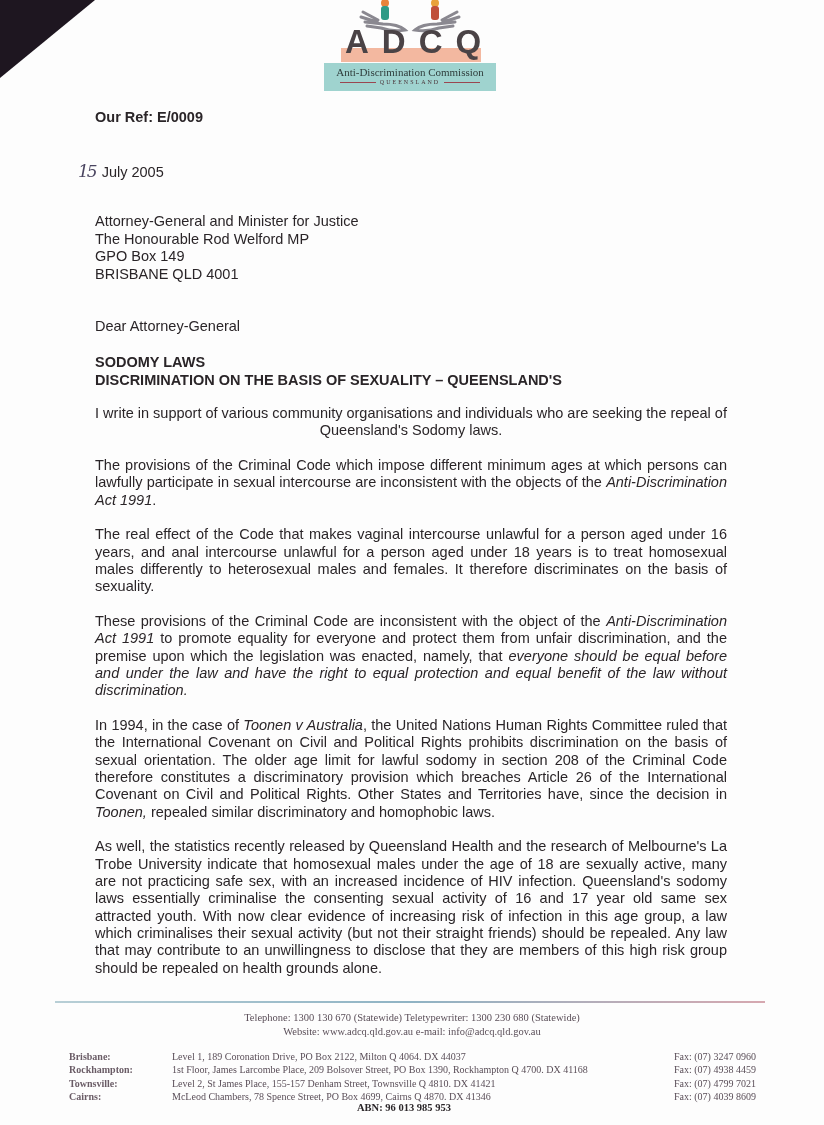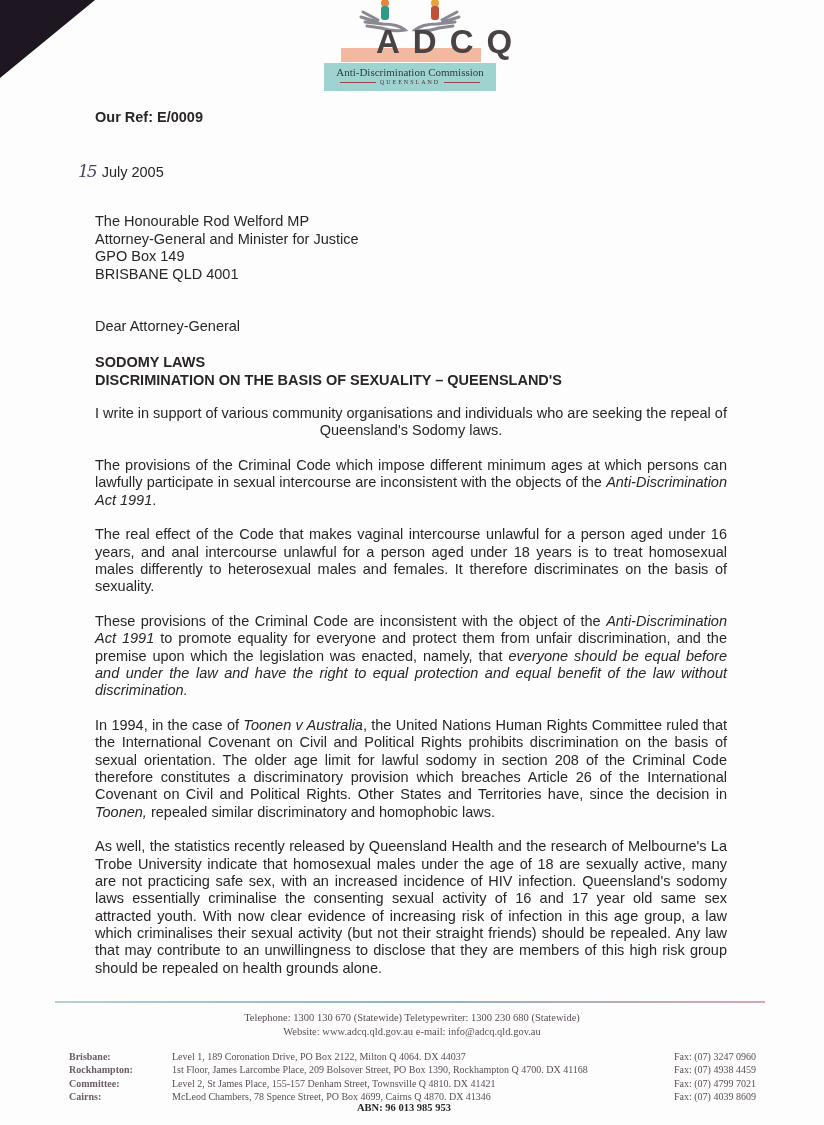--- a/index.html
+++ b/index.html
@@ -13,21 +13,21 @@
       position: absolute; left: 0; top: 0; width: 0; height: 0;
       border-top: 78px solid #1e1620;
       border-right: 95px solid transparent;
     }
     
     .logo { position: absolute; left: 323px; top: 0; width: 174px; height: 92px; }
     .logo svg { position: absolute; left: 0; top: 0; }
     .logo-letters {
       position: absolute; left: 22px; top: 22px; width: 130px; height: 40px;
       font-family: "Liberation Sans", sans-serif; font-weight: bold; font-size: 33px;
-      letter-spacing: 13px; color: #4a4346; text-align: center; line-height: 40px; margin-left: 31px;
+      letter-spacing: 13px; color: #4a4346; text-align: center; line-height: 40px;
     }
     .logo-band {
       position: absolute; left: 1px; top: 63px; width: 172px; height: 28px;
       background: #9fd3cf;
     }
     .logo-name {
       position: absolute; left: 0; top: 3px; width: 172px; text-align: center;
       font-family: "Liberation Serif", serif; font-size: 11px; color: #2f3d3c; white-space: nowrap;
     }
     .logo-sub {
@@ -99,22 +99,22 @@
   </div>
 </div>
 
 <div class="ref">Our Ref: E/0009</div>
 
 <div class="date">
   <span class="hand">15</span><span>July 2005</span>
 </div>
 
 <div class="addr">
+  <div>Attorney-General and Minister for Justice</div>
   <div>The Honourable Rod Welford MP</div>
-  <div>Attorney-General and Minister for Justice</div>
   <div>GPO Box 149</div>
   <div>BRISBANE QLD 4001</div>
 </div>
 
 <div class="salut">Dear Attorney-General</div>
 
 <div class="subject">
   <div>SODOMY LAWS</div>
   <div>DISCRIMINATION ON THE BASIS OF SEXUALITY – QUEENSLAND'S</div>
 </div>
@@ -140,21 +140,21 @@
     <span class="office-city">Brisbane:</span>
     <span class="office-addr">Level 1, 189 Coronation Drive, PO Box 2122, Milton Q 4064.  DX 44037</span>
     <span class="office-fax">Fax: (07) 3247 0960</span>
   </div>
   <div class="office-row">
     <span class="office-city">Rockhampton:</span>
     <span class="office-addr">1st Floor, James Larcombe Place, 209 Bolsover Street, PO Box 1390, Rockhampton Q 4700.  DX 41168</span>
     <span class="office-fax">Fax: (07) 4938 4459</span>
   </div>
   <div class="office-row">
-    <span class="office-city">Committee:</span>
+    <span class="office-city">Townsville:</span>
     <span class="office-addr">Level 2, St James Place, 155-157 Denham Street, Townsville Q 4810.  DX 41421</span>
     <span class="office-fax">Fax: (07) 4799 7021</span>
   </div>
   <div class="office-row">
     <span class="office-city">Cairns:</span>
     <span class="office-addr">McLeod Chambers, 78 Spence Street, PO Box 4699, Cairns Q 4870.  DX 41346</span>
     <span class="office-fax">Fax: (07) 4039 8609</span>
   </div>
 </div>
 

